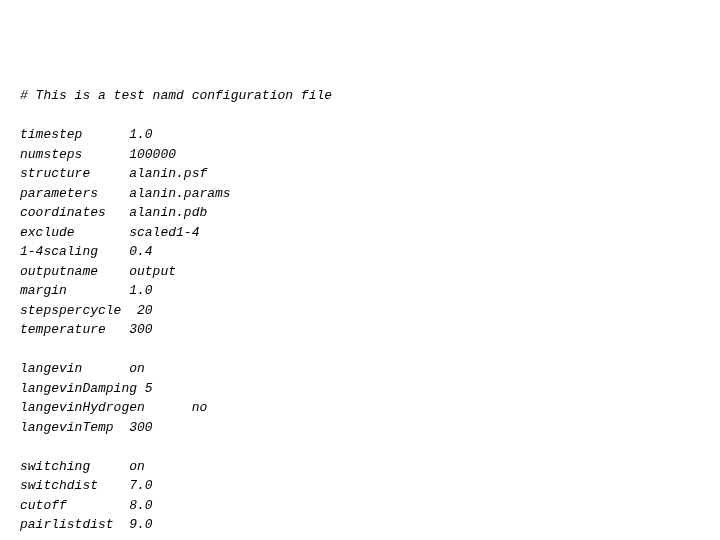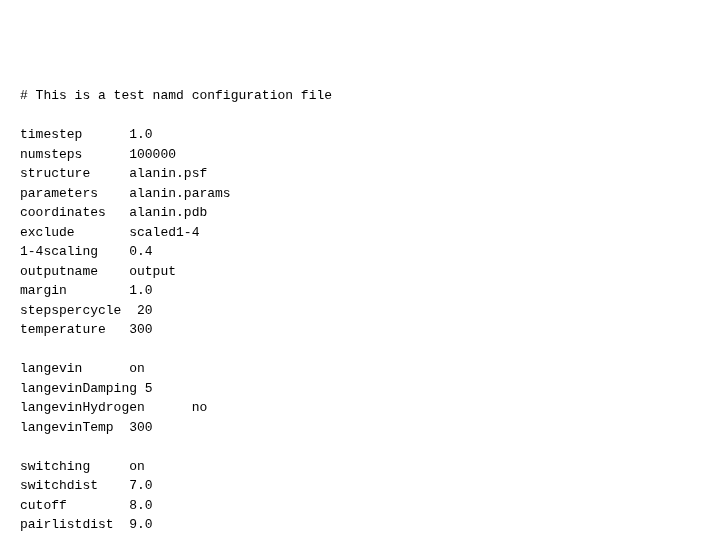--- a/index.html
+++ b/index.html
@@ -7,20 +7,21 @@
       padding: 8px 20px;
       font-family: "Courier New", Courier, monospace;
       font-size: 13px;
       line-height: 1.5;
       background: #ffffff;
       color: #000000;
       white-space: pre;
     }
     .line {
       white-space: pre;
+      font-style: italic;
     }
   </style>
 </head>
 <body>
 
 
 
 <div id="container"><div class="line"># This is a test namd configuration file</div><div class="line">&nbsp;</div><div class="line">timestep      1.0</div><div class="line">numsteps      100000</div><div class="line">structure     alanin.psf</div><div class="line">parameters    alanin.params</div><div class="line">coordinates   alanin.pdb</div><div class="line">exclude       scaled1-4</div><div class="line">1-4scaling    0.4</div><div class="line">outputname    output</div><div class="line">margin        1.0</div><div class="line">stepspercycle  20</div><div class="line">temperature   300</div><div class="line">&nbsp;</div><div class="line">langevin      on</div><div class="line">langevinDamping 5</div><div class="line">langevinHydrogen      no</div><div class="line">langevinTemp  300</div><div class="line">&nbsp;</div><div class="line">switching     on</div><div class="line">switchdist    7.0</div><div class="line">cutoff        8.0</div><div class="line">pairlistdist  9.0</div><div class="line">&nbsp;</div></div>
 
 

